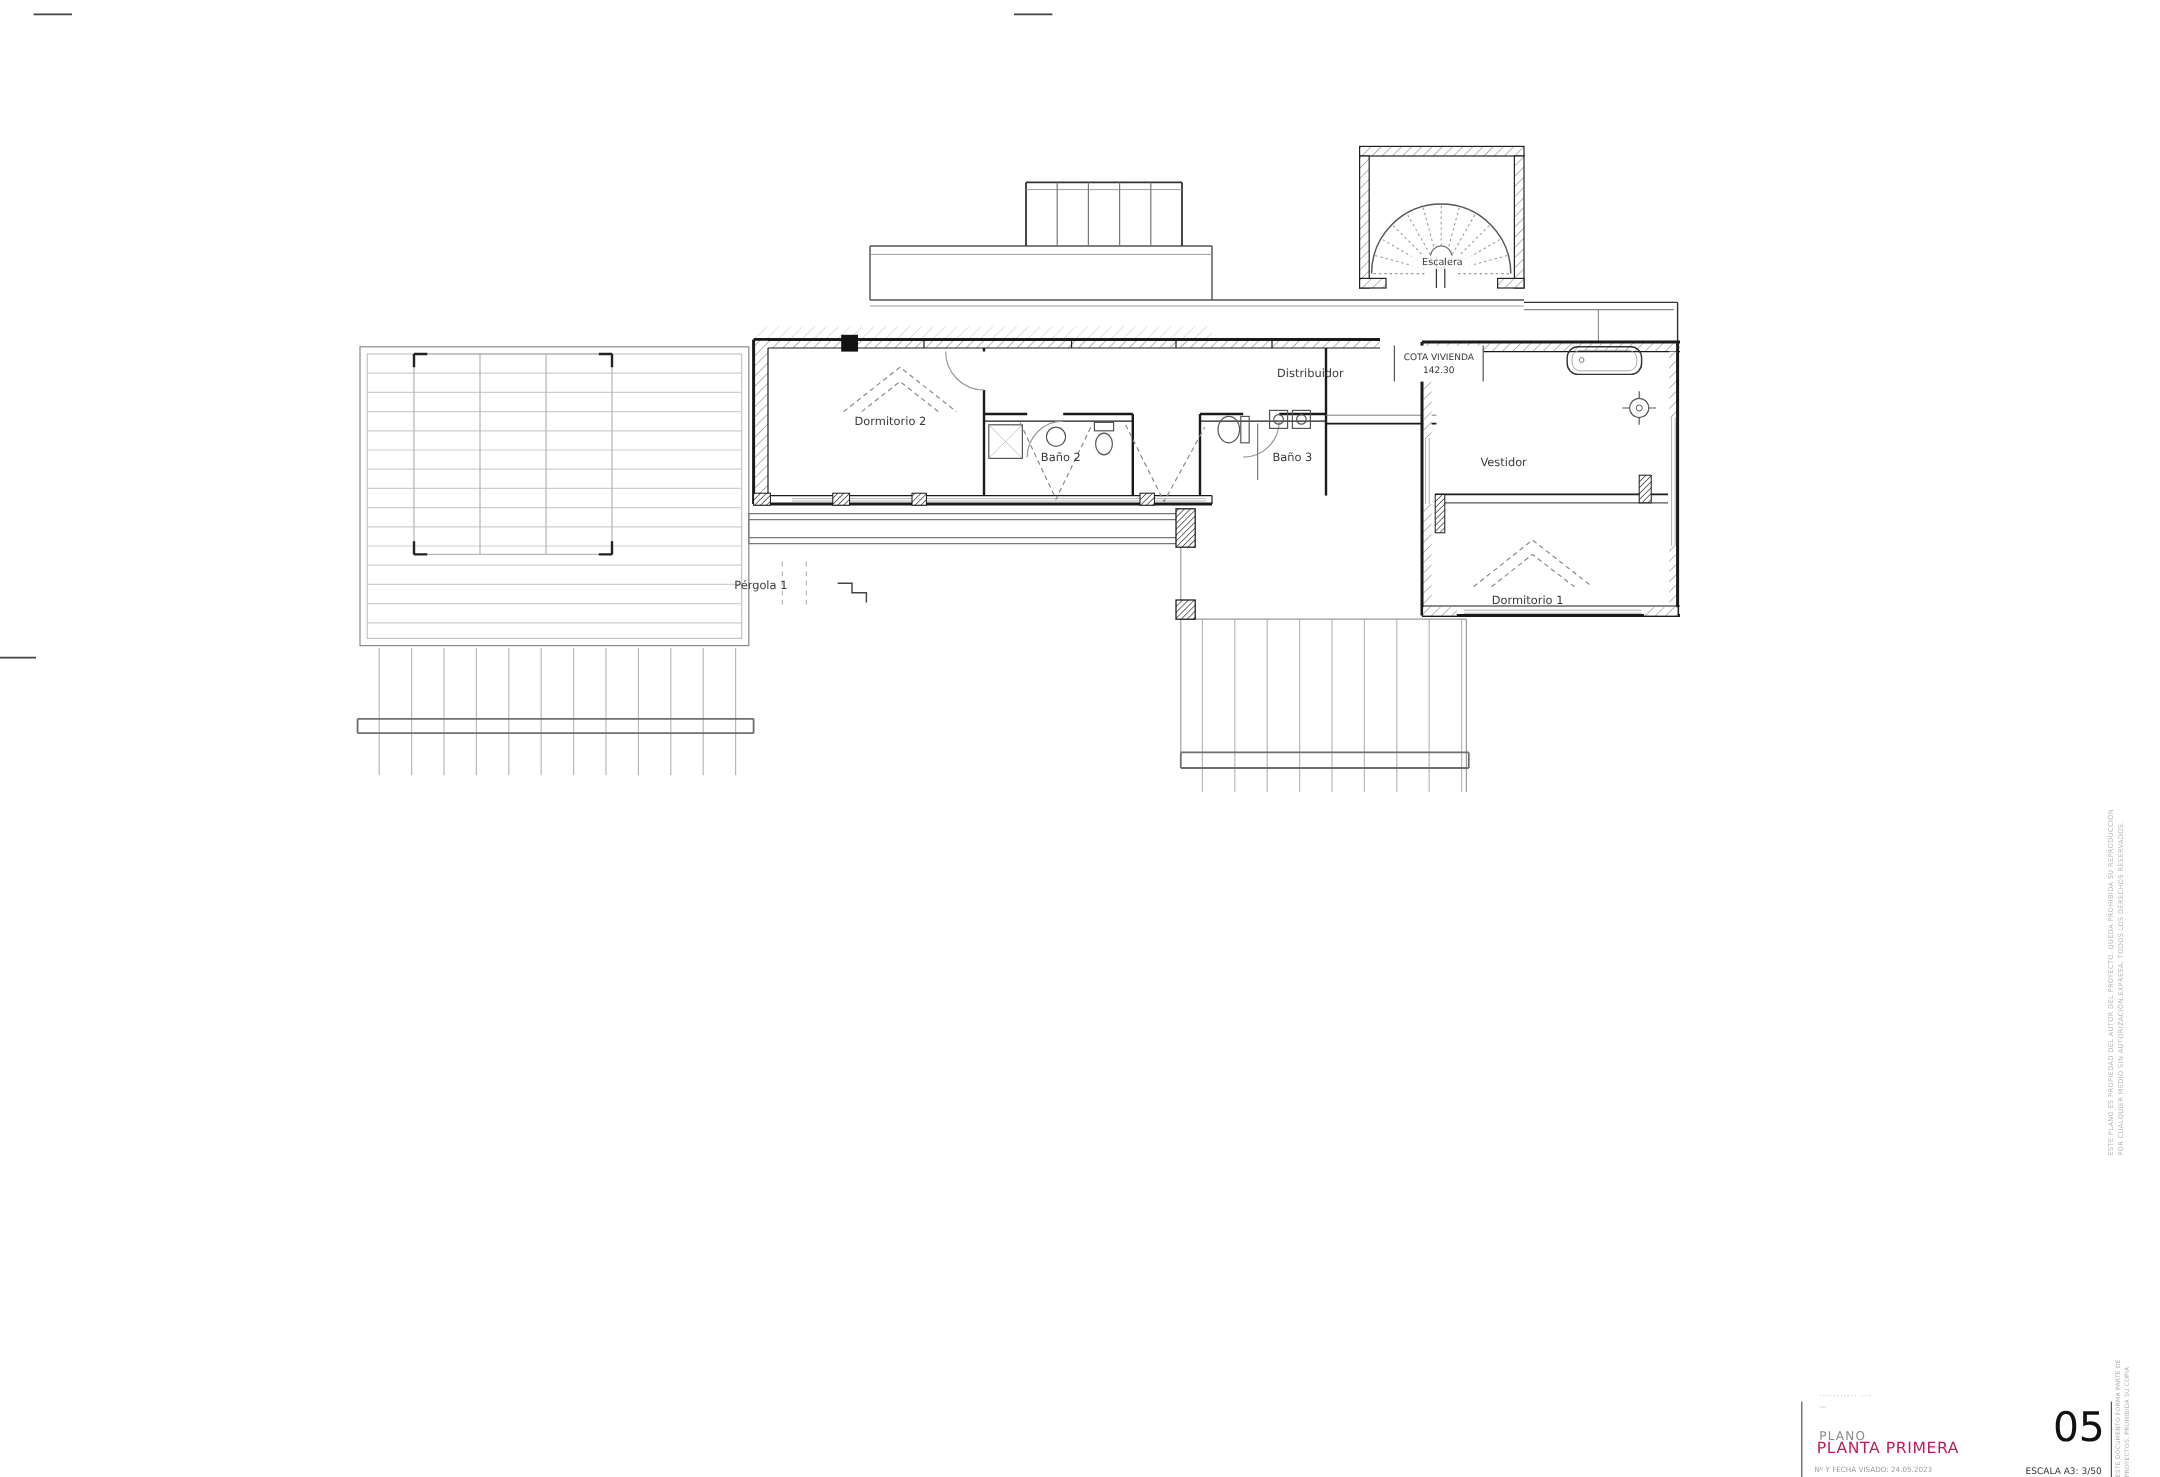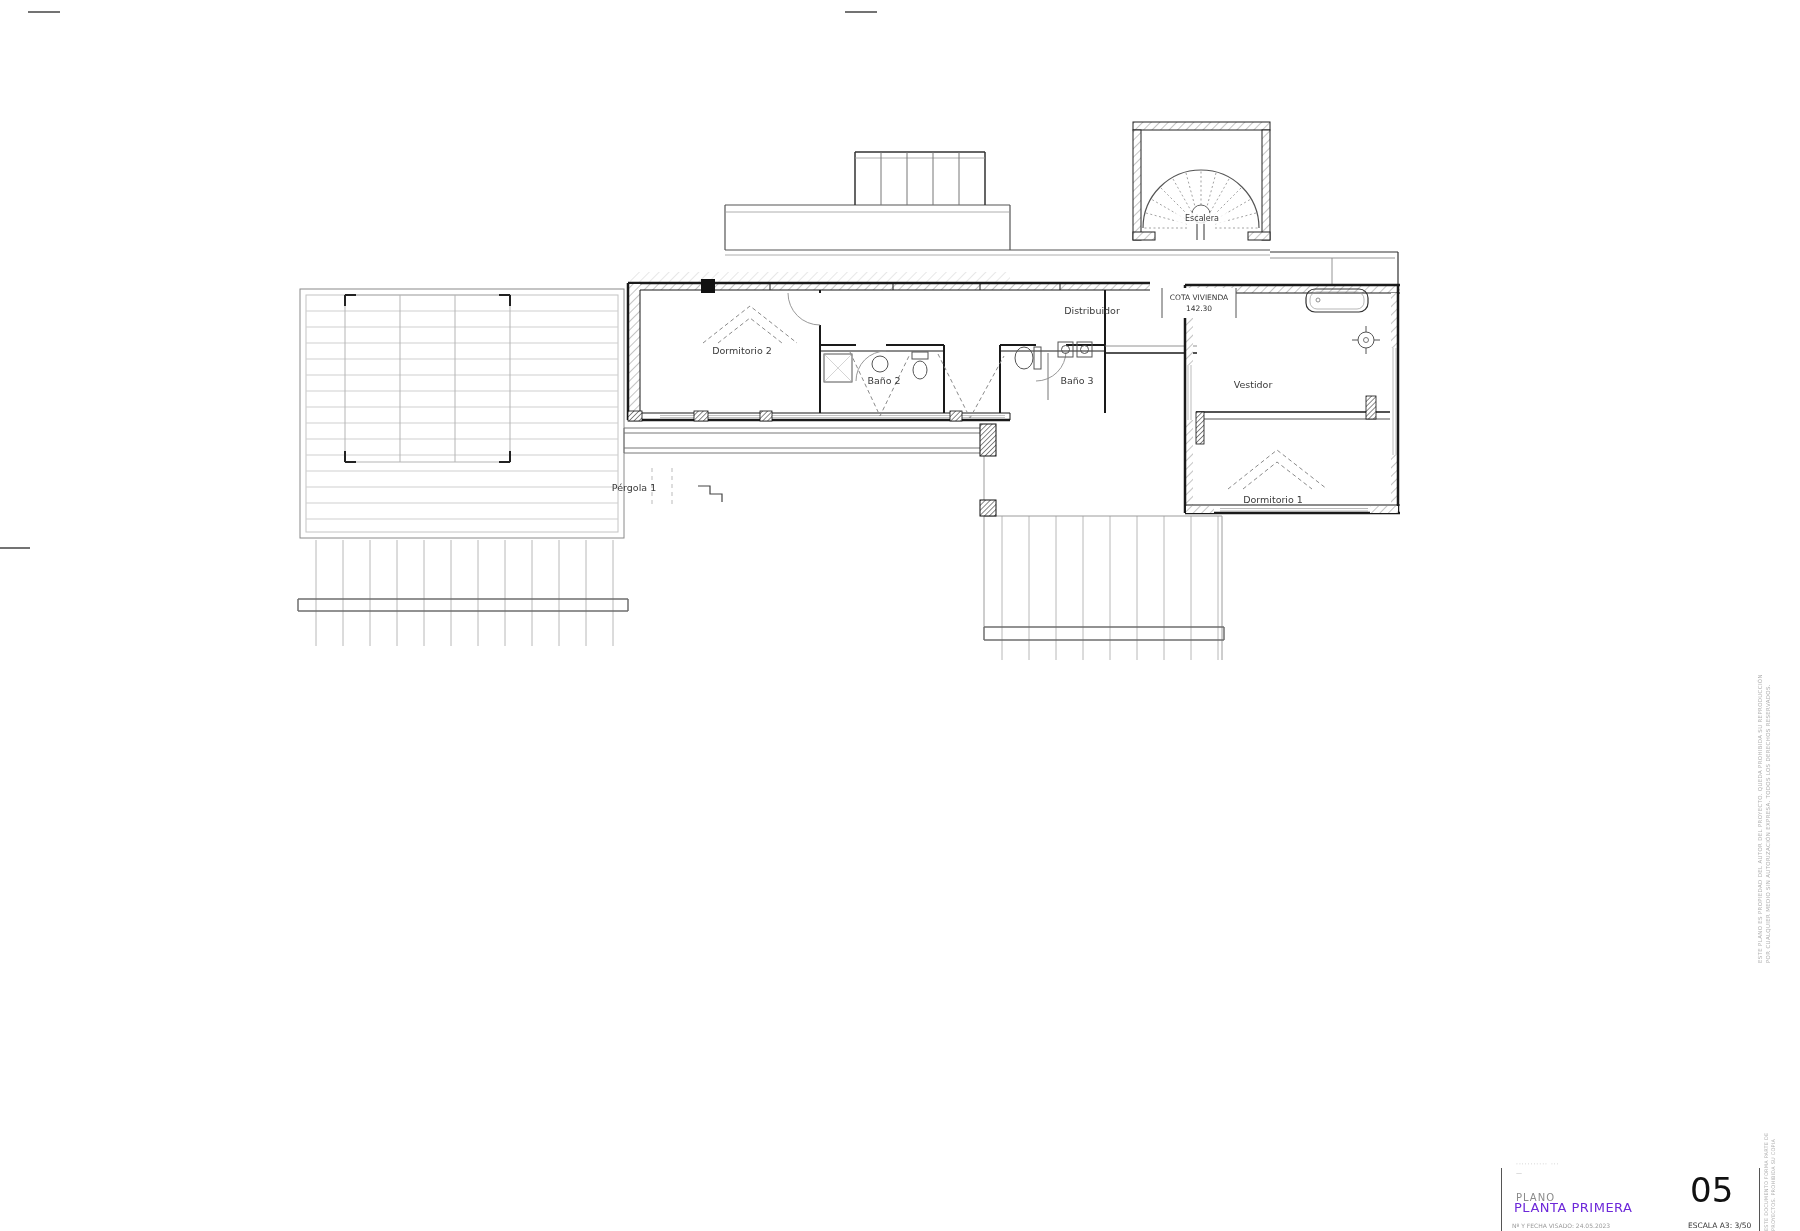--- a/index.html
+++ b/index.html
@@ -7,21 +7,21 @@
     position:relative;width:1800px;height:1231px;background:#ffffff;
     overflow:hidden;font-family:"DejaVu Sans", sans-serif;
   }
   #plan-svg{position:absolute;left:0;top:0;}
   .room-label{font-family:"DejaVu Sans", sans-serif;font-size:9.5px;fill:#3a3a3a;text-anchor:middle;}
   .small-label{font-family:"DejaVu Sans", sans-serif;font-size:8px;fill:#3a3a3a;text-anchor:middle;}
   .tb{position:absolute;white-space:nowrap;}
   .tb-rule{position:absolute;width:1px;background:#555;}
   .tb-tiny{font-size:6px;color:#b4b4b4;letter-spacing:1px;}
   .tb-plano-label{font-size:10px;color:#8a8a8a;letter-spacing:1px;}
-  .tb-plano-value{font-size:13px;color:#6d28d9;letter-spacing:.5px;}
+  .tb-plano-value{font-size:13px;color:#be185d;letter-spacing:.5px;}
   .tb-number{font-size:34px;color:#111;}
   .tb-visado{font-size:6px;color:#9a9a9a;}
   .tb-scale{font-size:7.5px;color:#333;}
   .vtext{position:absolute;transform-origin:0 0;transform:rotate(-90deg);
          font-size:5.5px;color:#b3b3b3;letter-spacing:.3px;white-space:nowrap;}
   .vtext-tb{position:absolute;transform-origin:0 0;transform:rotate(-90deg);
          font-size:5px;color:#b0b0b0;letter-spacing:.2px;white-space:nowrap;}
 </style>
 </head>
 <body>
@@ -234,21 +234,21 @@
     <text class="room-label" x="634" y="491">Pérgola 1</text>
   </g>
 </svg>
 
 <div>
   <div class="tb-rule" style="left:1501px;top:1168px;height:63px;"></div>
   <div class="tb tb-tiny" style="left:1516px;top:1160px;">··········· ···</div>
   <div class="tb tb-tiny" style="left:1516px;top:1169px;">—</div>
   <div class="tb tb-plano-label" style="left:1516px;top:1192px;">PLANO</div>
   <div class="tb tb-plano-value" style="left:1514px;top:1200px;">PLANTA PRIMERA</div>
-  <div class="tb tb-number" style="left:1690px;top:1170px;width:64px;text-align:left;">05</div>
+  <div class="tb tb-number" style="left:1690px;top:1170px;width:64px;text-align:right;">05</div>
   <div class="tb-rule" style="left:1759px;top:1168px;height:63px;"></div>
   <div class="tb tb-visado" style="left:1512px;top:1222px;">Nº Y FECHA VISADO: 24.05.2023</div>
   <div class="tb tb-scale" style="left:1688px;top:1221px;">ESCALA A3: 3/50</div>
   <div class="vtext-tb" style="left:1763px;top:1231px;width:68px;">ESTE DOCUMENTO FORMA PARTE DE</div>
   <div class="vtext-tb" style="left:1770px;top:1231px;width:68px;">PROYECTOS. PROHIBIDA SU COPIA</div>
 </div>
 
 <div>
   <div class="vtext" style="left:1757px;top:963px;width:208px;">ESTE PLANO ES PROPIEDAD DEL AUTOR DEL PROYECTO. QUEDA PROHIBIDA SU REPRODUCCIÓN</div>
   <div class="vtext" style="left:1765px;top:963px;width:208px;">POR CUALQUIER MEDIO SIN AUTORIZACIÓN EXPRESA. TODOS LOS DERECHOS RESERVADOS.</div>

